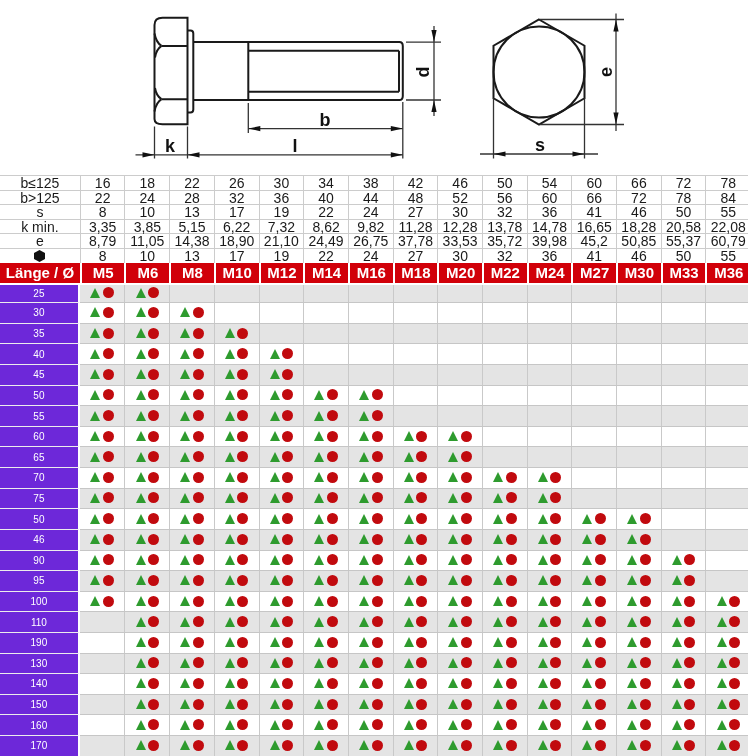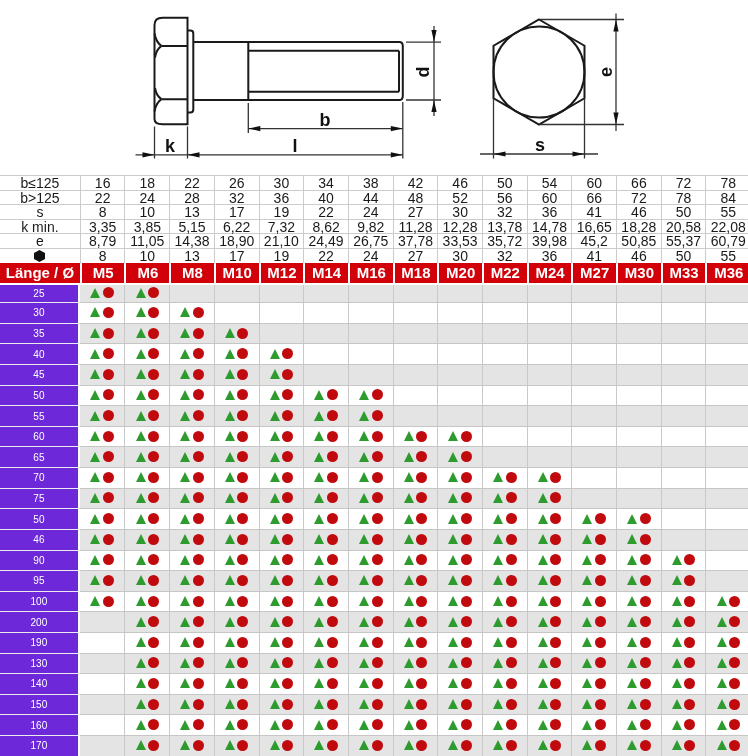--- a/index.html
+++ b/index.html
@@ -975,21 +975,21 @@
           <span class="t"></span>
           <span class="c"></span>
         </div>
         <div>
           <span class="t"></span>
           <span class="c"></span>
         </div>
       </div>
 
 <div class="brow g">
-        <div class="lbl">200</div>
+        <div class="lbl">110</div>
         <div></div>
         <div>
           <span class="t"></span>
           <span class="c"></span>
         </div>
         <div>
           <span class="t"></span>
           <span class="c"></span>
         </div>
         <div>

